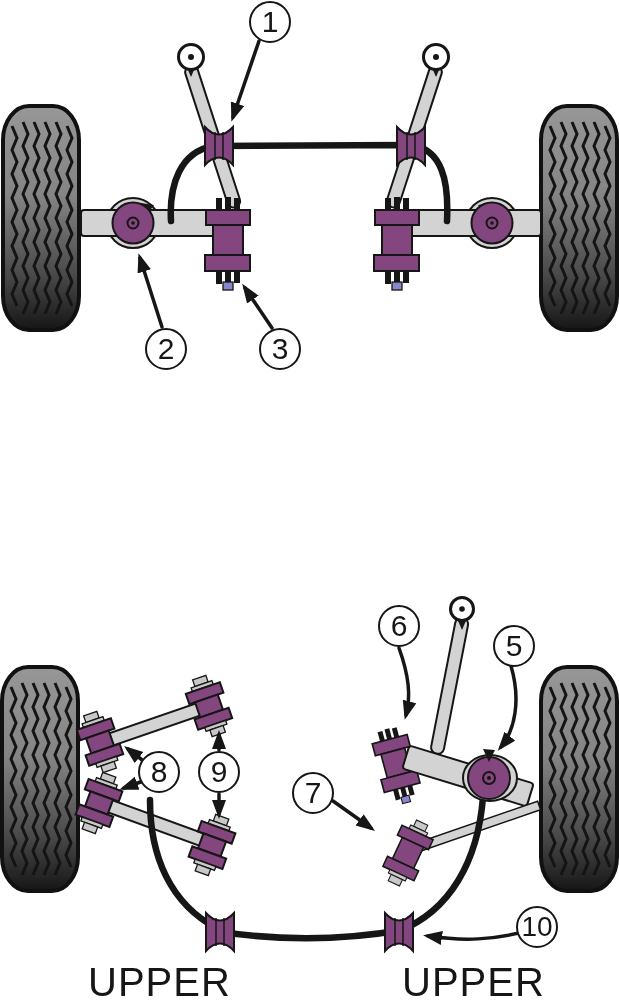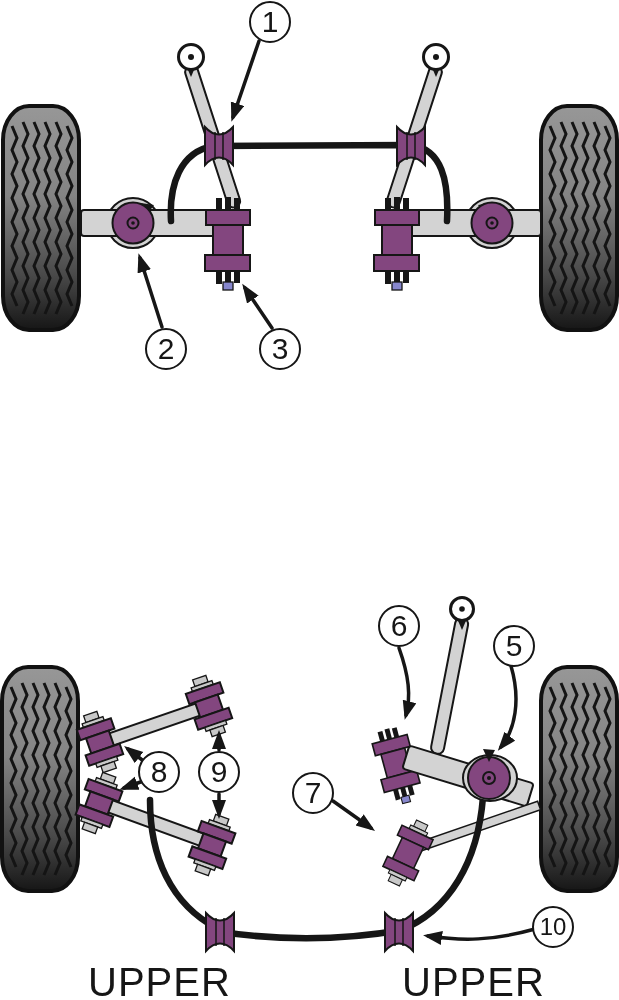--- a/index.html
+++ b/index.html
@@ -183,18 +183,18 @@
 </svg>
 
 <div class="callout" style="left:249px;top:1px">1</div>
 <div class="callout" style="left:145px;top:328px">2</div>
 <div class="callout" style="left:259px;top:328px">3</div>
 <div class="callout" style="left:493px;top:625px">5</div>
 <div class="callout" style="left:378px;top:605px">6</div>
 <div class="callout" style="left:292px;top:772px">7</div>
 <div class="callout" style="left:138px;top:751px">8</div>
 <div class="callout" style="left:198px;top:751px">9</div>
-<div class="callout" style="left:532px;top:906px;font-size:24px">10</div>
+<div class="callout" style="left:516px;top:906px;font-size:28px">10</div>
 
 <div class="diagram-label" style="left:88px;top:960px">UPPER</div>
 <div class="diagram-label" style="left:402px;top:960px">UPPER</div>
 
 </div>
 
 </body></html>

